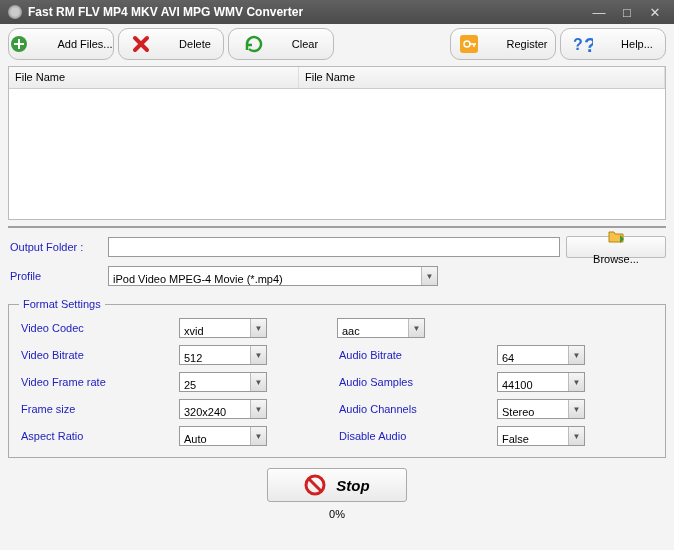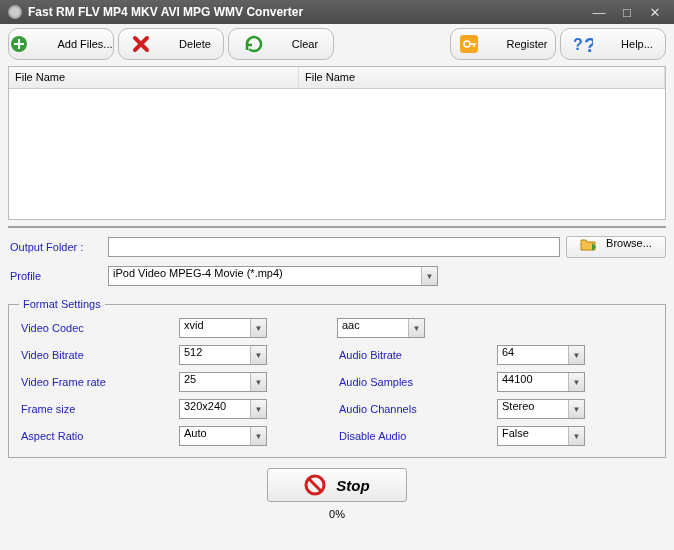--- a/index.html
+++ b/index.html
@@ -16,22 +16,22 @@
 .filelist { border: 1px solid #bbb; background: #fff; height: 154px; display: flex; flex-direction: column; margin-bottom: 4px; }
 .fl-header { display: flex; background: linear-gradient(#f9f9f9, #ececec); border-bottom: 1px solid #ccc; height: 22px; }
 .fl-col { padding: 4px 6px; border-right: 1px solid #ddd; font-size: 11px; }
 .fl-col.name { width: 290px; }
 .fl-col.size { flex: 1; }
 .fl-body { flex: 1; background: #fff; }
 .hr { border-top: 2px solid #a0a0a0; margin: 2px 0 8px; }
 .row { display: flex; align-items: center; margin-bottom: 8px; }
 .lbl { color: #2020c0; font-size: 11px; width: 100px; padding-left: 2px; }
 .input-text { flex: 1; height: 20px; border: 1px solid #999; background: #fff; padding: 0 4px; font-size: 11px; }
-.browse-btn { width: 100px; height: 22px; margin-left: 6px; background: linear-gradient(#fdfdfd, #ececec); border: 1px solid #bbb; border-radius: 2px; display: flex; align-items: flex-start; justify-content: center; gap: 10px; cursor: pointer; font-size: 11px; }
-.combo { height: 20px; border: 1px solid #999; background: #fff; display: flex; align-items: flex-start; padding: 0 4px; cursor: pointer; position: relative; }
+.browse-btn { width: 100px; height: 22px; margin-left: 6px; background: linear-gradient(#fdfdfd, #ececec); border: 1px solid #bbb; border-radius: 2px; display: flex; align-items: center; justify-content: center; gap: 10px; cursor: pointer; font-size: 11px; flex-direction: column; }
+.combo { height: 20px; border: 1px solid #999; background: #fff; display: flex; align-items: flex-end; padding: 0 4px; cursor: pointer; position: relative; }
 .combo .arrow { position: absolute; right: 0; top: 0; width: 16px; height: 100%; border-left: 1px solid #bbb; background: linear-gradient(#f5f5f5,#ddd); display: flex; align-items: center; justify-content: center; font-size: 8px; color: #555; }
 .profile-combo { width: 330px; }
 fieldset { border: 1px solid #aaa; padding: 8px 10px 4px; margin-top: 4px; }
 fieldset legend { color: #2020c0; font-size: 11px; padding: 0 4px; }
 .settings-grid { display: flex; }
 .settings-col { flex: 1; }
 .srow { display: flex; align-items: center; margin-bottom: 7px; }
 .srow .lbl { width: 160px; }
 .scombo { width: 88px; }
 .action-row { display: flex; justify-content: center; gap: 14px; margin-top: 10px; }

